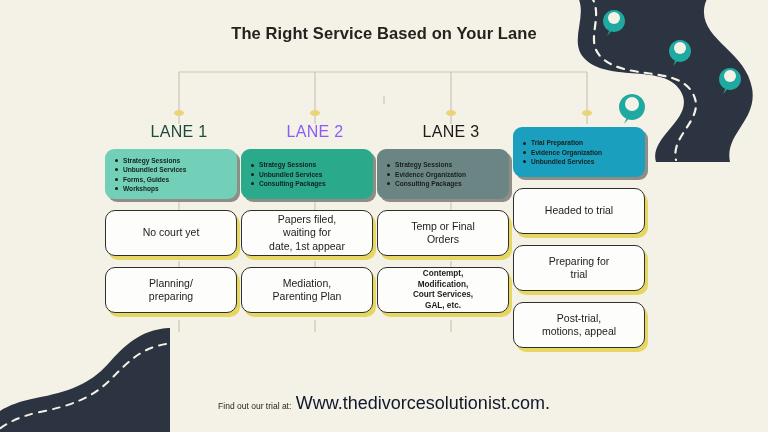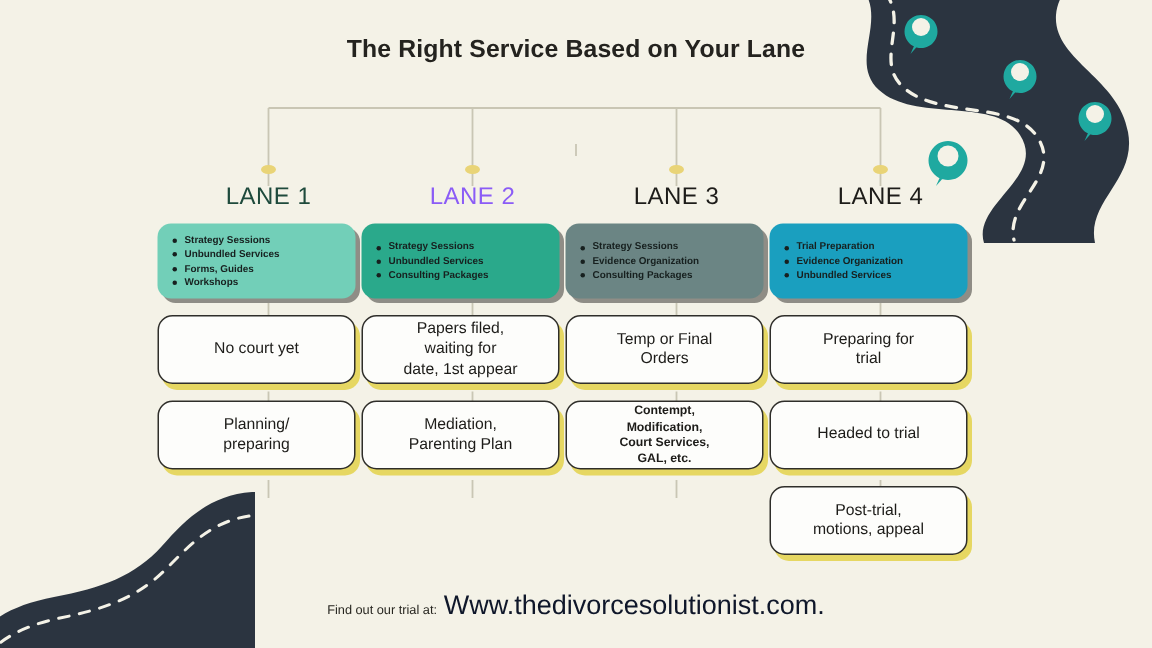--- a/index.html
+++ b/index.html
@@ -366,48 +366,47 @@
     </div>
     <div class="stage-wrap">
       <div class="stage-shadow"></div>
       <div class="stage-box">
         <div class="stage-text small">Contempt,<br>Modification,<br>Court Services,<br>GAL, etc.</div>
       </div>
     </div>
   </div>
 
   <div class="lane-col" id="lane-col-3">
-    <div class="lane-title" style="color: rgb(29, 28, 25);">LANE 4</div>
     <div class="svc-wrap">
       <div class="svc-shadow"></div>
       <div class="svc-box" style="background: rgb(26, 159, 191);">
         <div class="svc-item">
             <span class="svc-bullet"></span>
             <span>Trial Preparation</span>
           </div>
         <div class="svc-item">
             <span class="svc-bullet"></span>
             <span>Evidence Organization</span>
           </div>
         <div class="svc-item">
             <span class="svc-bullet"></span>
             <span>Unbundled Services</span>
           </div>
       </div>
     </div>
     <div class="stage-wrap">
       <div class="stage-shadow"></div>
       <div class="stage-box">
+        <div class="stage-text">Headed to trial</div>
+      </div>
+    </div>
+    <div class="stage-wrap">
+      <div class="stage-shadow"></div>
+      <div class="stage-box">
         <div class="stage-text">Preparing for<br>trial</div>
-      </div>
-    </div>
-    <div class="stage-wrap">
-      <div class="stage-shadow"></div>
-      <div class="stage-box">
-        <div class="stage-text">Headed to trial</div>
       </div>
     </div>
     <div class="stage-wrap">
       <div class="stage-shadow"></div>
       <div class="stage-box">
         <div class="stage-text">Post-trial,<br>motions, appeal</div>
       </div>
     </div>
   </div>
 

